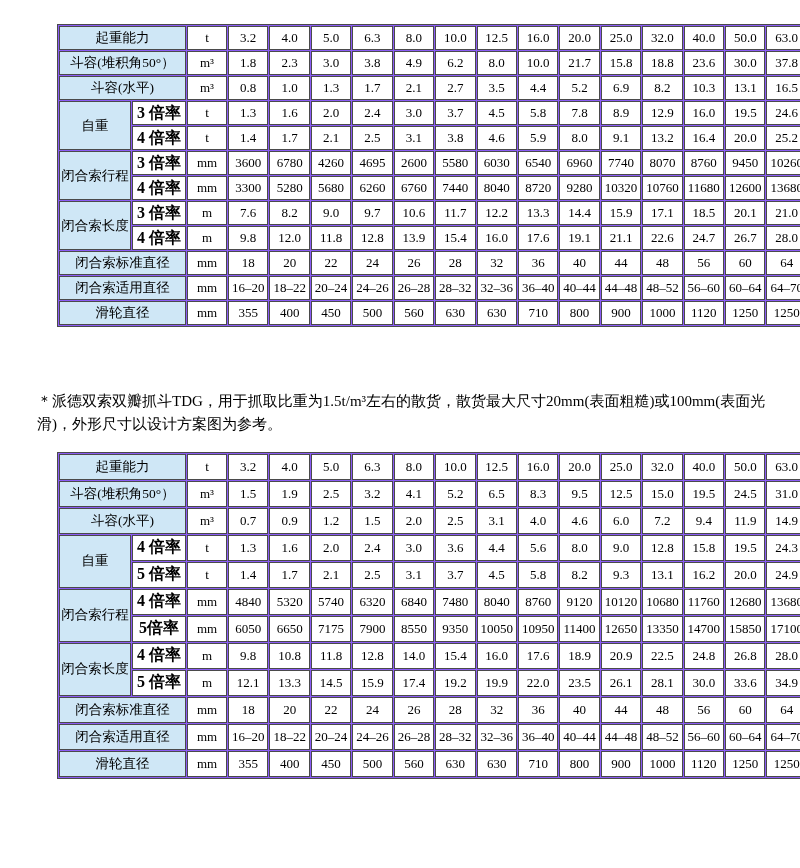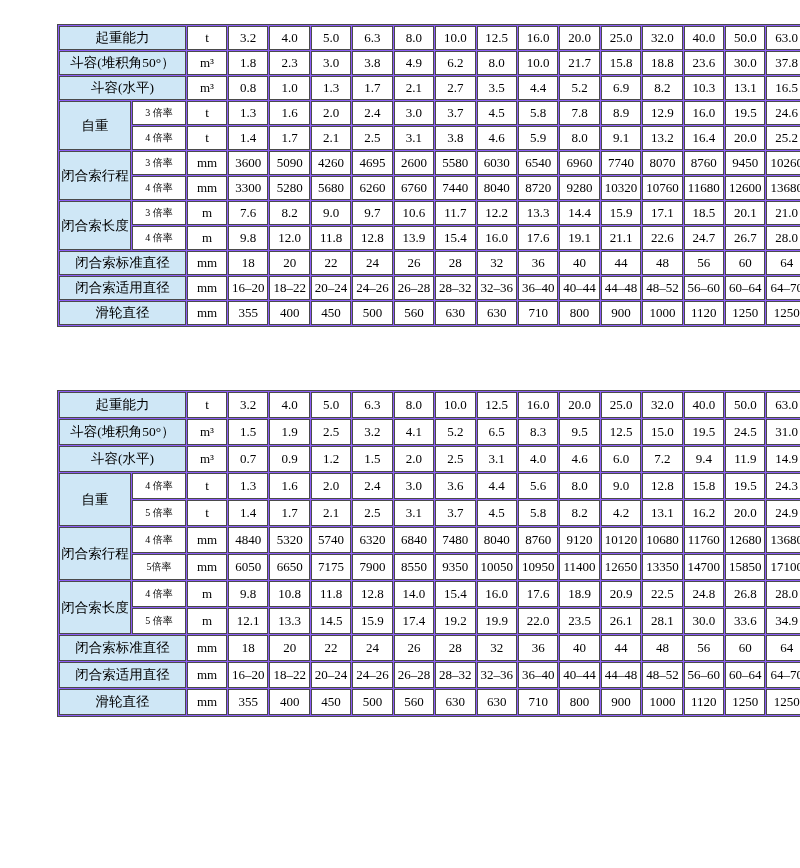--- a/index.html
+++ b/index.html
@@ -46,21 +46,21 @@
     white-space: nowrap;
     overflow: hidden;
     background: #ffffff;
   }
   table.t1 td { height: 22px; }
   table.t2 td { height: 24px; }
   table.spec td.label {
     background: var(--header-bg, #cfe7f6);
     font-size: 13.5px;
   }
-  table.spec td.sub { font-size: 10px; }
+  table.spec td.sub { font-size: 16px; font-weight: bold; }
   table.spec td.unit { font-size: 13px; }
   table.spec td.val { font-size: 13px; }
 </style>
 </head>
 <body>
 
 <div class="page">
   <section>
     <table class="spec t1">
         <colgroup>
@@ -172,21 +172,21 @@
             <td class="val">13.2</td>
             <td class="val">16.4</td>
             <td class="val">20.0</td>
             <td class="val">25.2</td>
           </tr>
           <tr>
             <td class="label" rowspan="2">闭合索行程</td>
             <td class="sub">3 倍率</td>
             <td class="unit">mm</td>
             <td class="val">3600</td>
-            <td class="val">5090</td>
+            <td class="val">6780</td>
             <td class="val">4260</td>
             <td class="val">4695</td>
             <td class="val">2600</td>
             <td class="val">5580</td>
             <td class="val">6030</td>
             <td class="val">6540</td>
             <td class="val">6960</td>
             <td class="val">7740</td>
             <td class="val">8070</td>
             <td class="val">8760</td>
@@ -300,20 +300,21 @@
             <td class="val">1000</td>
             <td class="val">1120</td>
             <td class="val">1250</td>
             <td class="val">1250</td>
           </tr>
         </tbody>
     </table>
   </section>
 
   <section class="second">
+    <p class="intro">＊派德双索双瓣抓斗TDG，用于抓取比重为1.5t/m³左右的散货，散货最大尺寸20mm(表面粗糙)或100mm(表面光滑)，外形尺寸以设计方案图为参考。</p>
     <table class="spec t2">
         <colgroup>
           <col style="width: 72px;">
           <col style="width: 54px;">
           <col style="width: 40px;">
           <col>
           <col>
           <col>
           <col>
           <col>
@@ -406,21 +407,21 @@
             <td class="unit">t</td>
             <td class="val">1.4</td>
             <td class="val">1.7</td>
             <td class="val">2.1</td>
             <td class="val">2.5</td>
             <td class="val">3.1</td>
             <td class="val">3.7</td>
             <td class="val">4.5</td>
             <td class="val">5.8</td>
             <td class="val">8.2</td>
-            <td class="val">4.2</td>
+            <td class="val">9.3</td>
             <td class="val">13.1</td>
             <td class="val">16.2</td>
             <td class="val">20.0</td>
             <td class="val">24.9</td>
           </tr>
           <tr>
             <td class="label" rowspan="2">闭合索行程</td>
             <td class="sub">4 倍率</td>
             <td class="unit">mm</td>
             <td class="val">4840</td>

